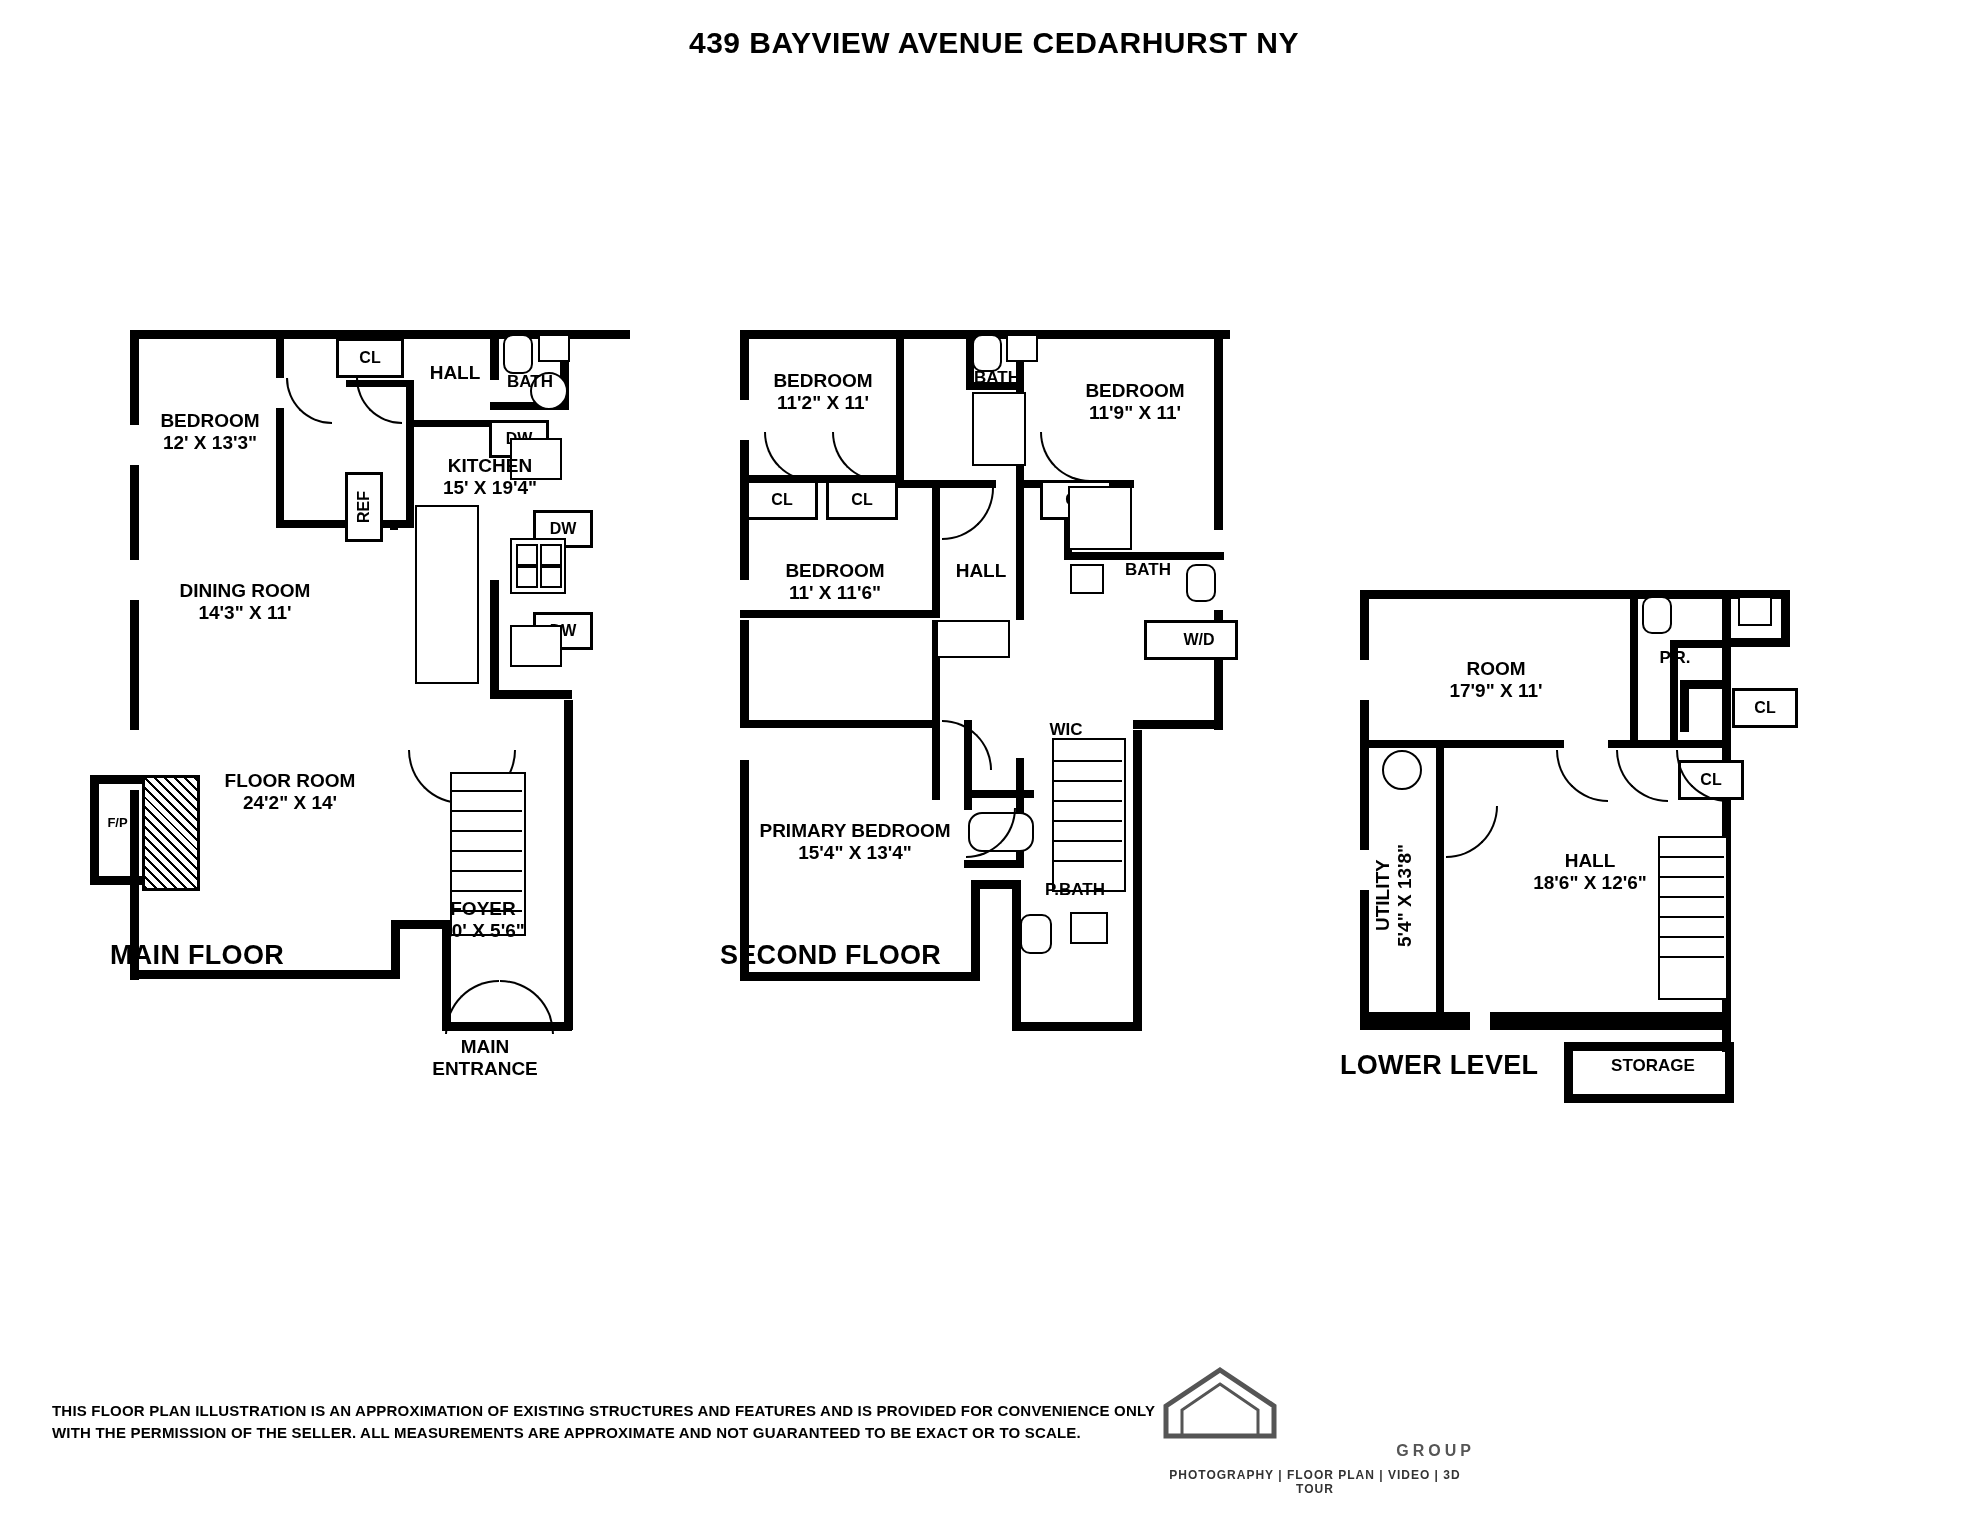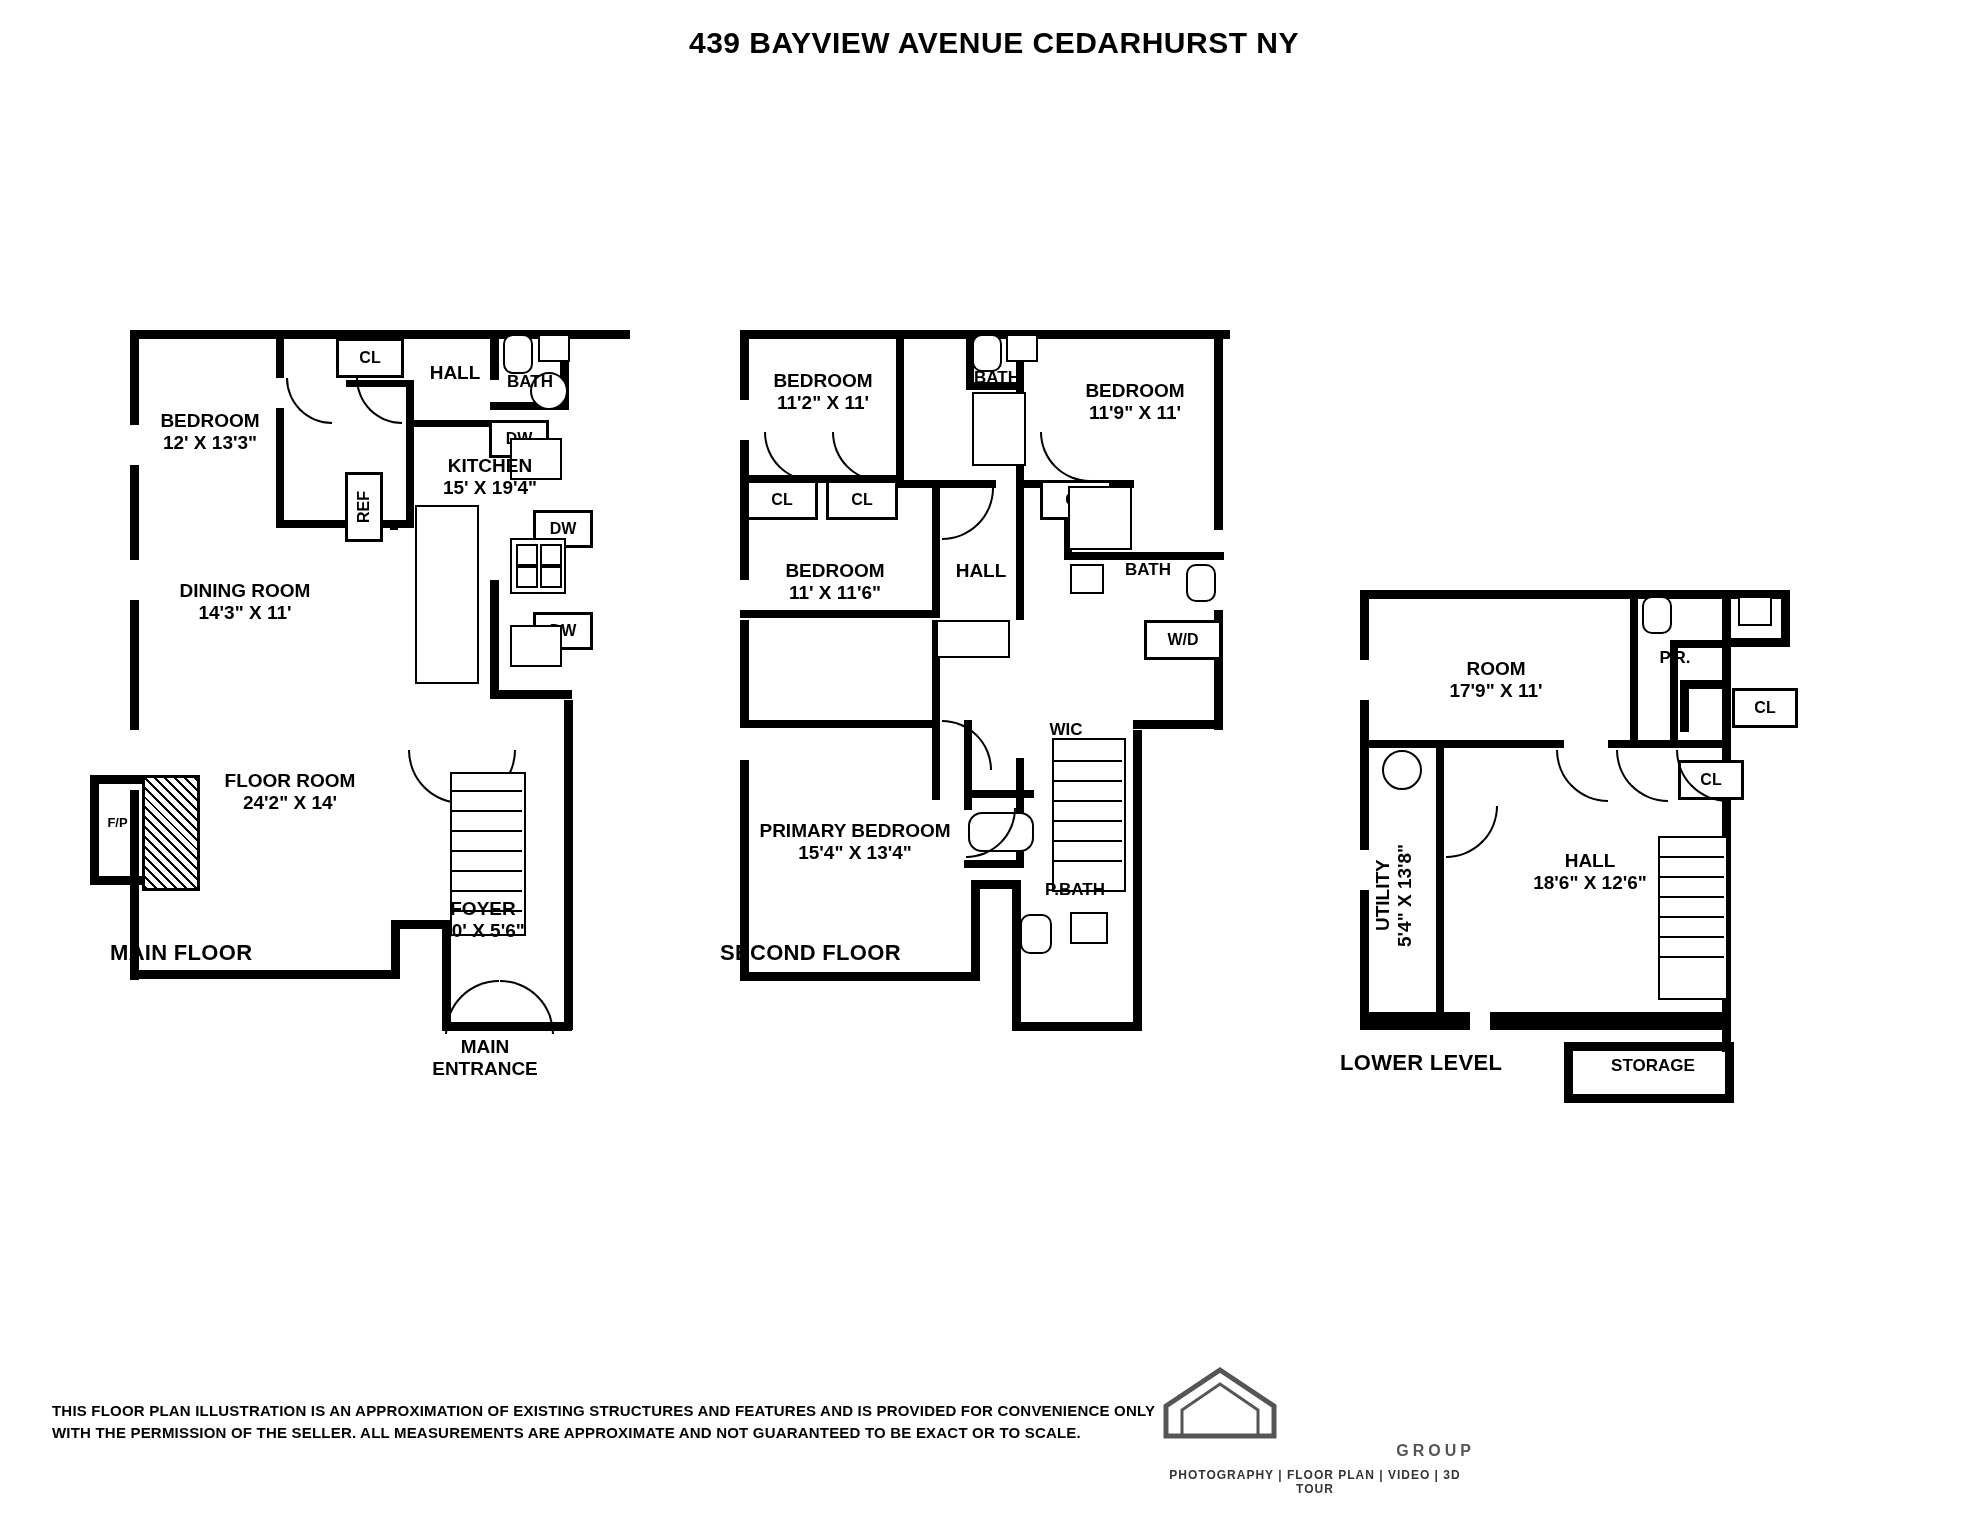--- a/index.html
+++ b/index.html
@@ -4,21 +4,21 @@
 <style>
   html,body{margin:0;padding:0;background:#ffffff;}
   body{width:1988px;height:1536px;position:relative;font-family:"Liberation Sans",sans-serif;color:#000;overflow:hidden;}
   .title{position:absolute;top:26px;left:0;width:100%;text-align:center;font-size:30px;font-weight:bold;letter-spacing:.5px;}
   .plan{position:absolute;}
   .wall{position:absolute;background:#000;}
   .lbl{position:absolute;text-align:center;font-weight:bold;line-height:1.18;white-space:nowrap;}
   .lbl.big{font-size:19px;}
   .lbl.med{font-size:17px;}
   .lbl.sm{font-size:13px;}
-  .floorname{position:absolute;font-size:22px;font-weight:bold;letter-spacing:.3px;}
+  .floorname{position:absolute;font-size:27px;font-weight:bold;letter-spacing:.3px;}
   .boxlbl{position:absolute;border:3px solid #000;background:#fff;font-weight:bold;text-align:center;display:flex;align-items:center;justify-content:center;font-size:16px;}
   .vert{writing-mode:vertical-rl;transform:rotate(180deg);}
   .door{position:absolute;border:2px solid #000;border-radius:0 0 0 100%;background:transparent;}
   .fixture{position:absolute;border:2px solid #000;background:#fff;}
   .stairline{position:absolute;background:#000;height:2px;}
   .footer{position:absolute;left:52px;top:1400px;font-size:15px;font-weight:bold;line-height:1.45;letter-spacing:.2px;}
   .logo{position:absolute;left:1150px;top:1370px;width:330px;height:130px;}
   .logo-text{font-size:46px;font-weight:bold;letter-spacing:-1px;}
   .logo-sub{font-size:12px;font-weight:bold;letter-spacing:1px;color:#333;}
   .logo-group{font-size:16px;font-weight:bold;letter-spacing:4px;color:#555;text-align:right;}
@@ -186,21 +186,21 @@
 
   <div class="boxlbl" style="left:26px;top:160px;width:66px;height:34px;">
     <span>CL</span>
   </div>
   <div class="boxlbl" style="left:106px;top:160px;width:66px;height:34px;">
     <span>CL</span>
   </div>
   <div class="boxlbl" style="left:320px;top:160px;width:66px;height:34px;">
     <span>CL</span>
   </div>
-  <div class="boxlbl" style="left:424px;top:300px;width:72px;height:34px;">
+  <div class="boxlbl" style="left:424px;top:300px;width:72px;height:34px;padding-left:16px;">
     <span>W/D</span>
   </div>
 
   <div class="fixture" style="left:252px;top:14px;width:26px;height:34px;border-radius:10px;"></div>
   <div class="fixture" style="left:286px;top:14px;width:28px;height:24px;"></div>
   <div class="fixture" style="left:252px;top:72px;width:50px;height:70px;"></div>
   <div class="fixture" style="left:348px;top:166px;width:60px;height:60px;"></div>
   <div class="fixture" style="left:350px;top:244px;width:30px;height:26px;"></div>
   <div class="fixture" style="left:466px;top:244px;width:26px;height:34px;border-radius:10px;"></div>
   <div class="fixture" style="left:216px;top:300px;width:70px;height:34px;"></div>

